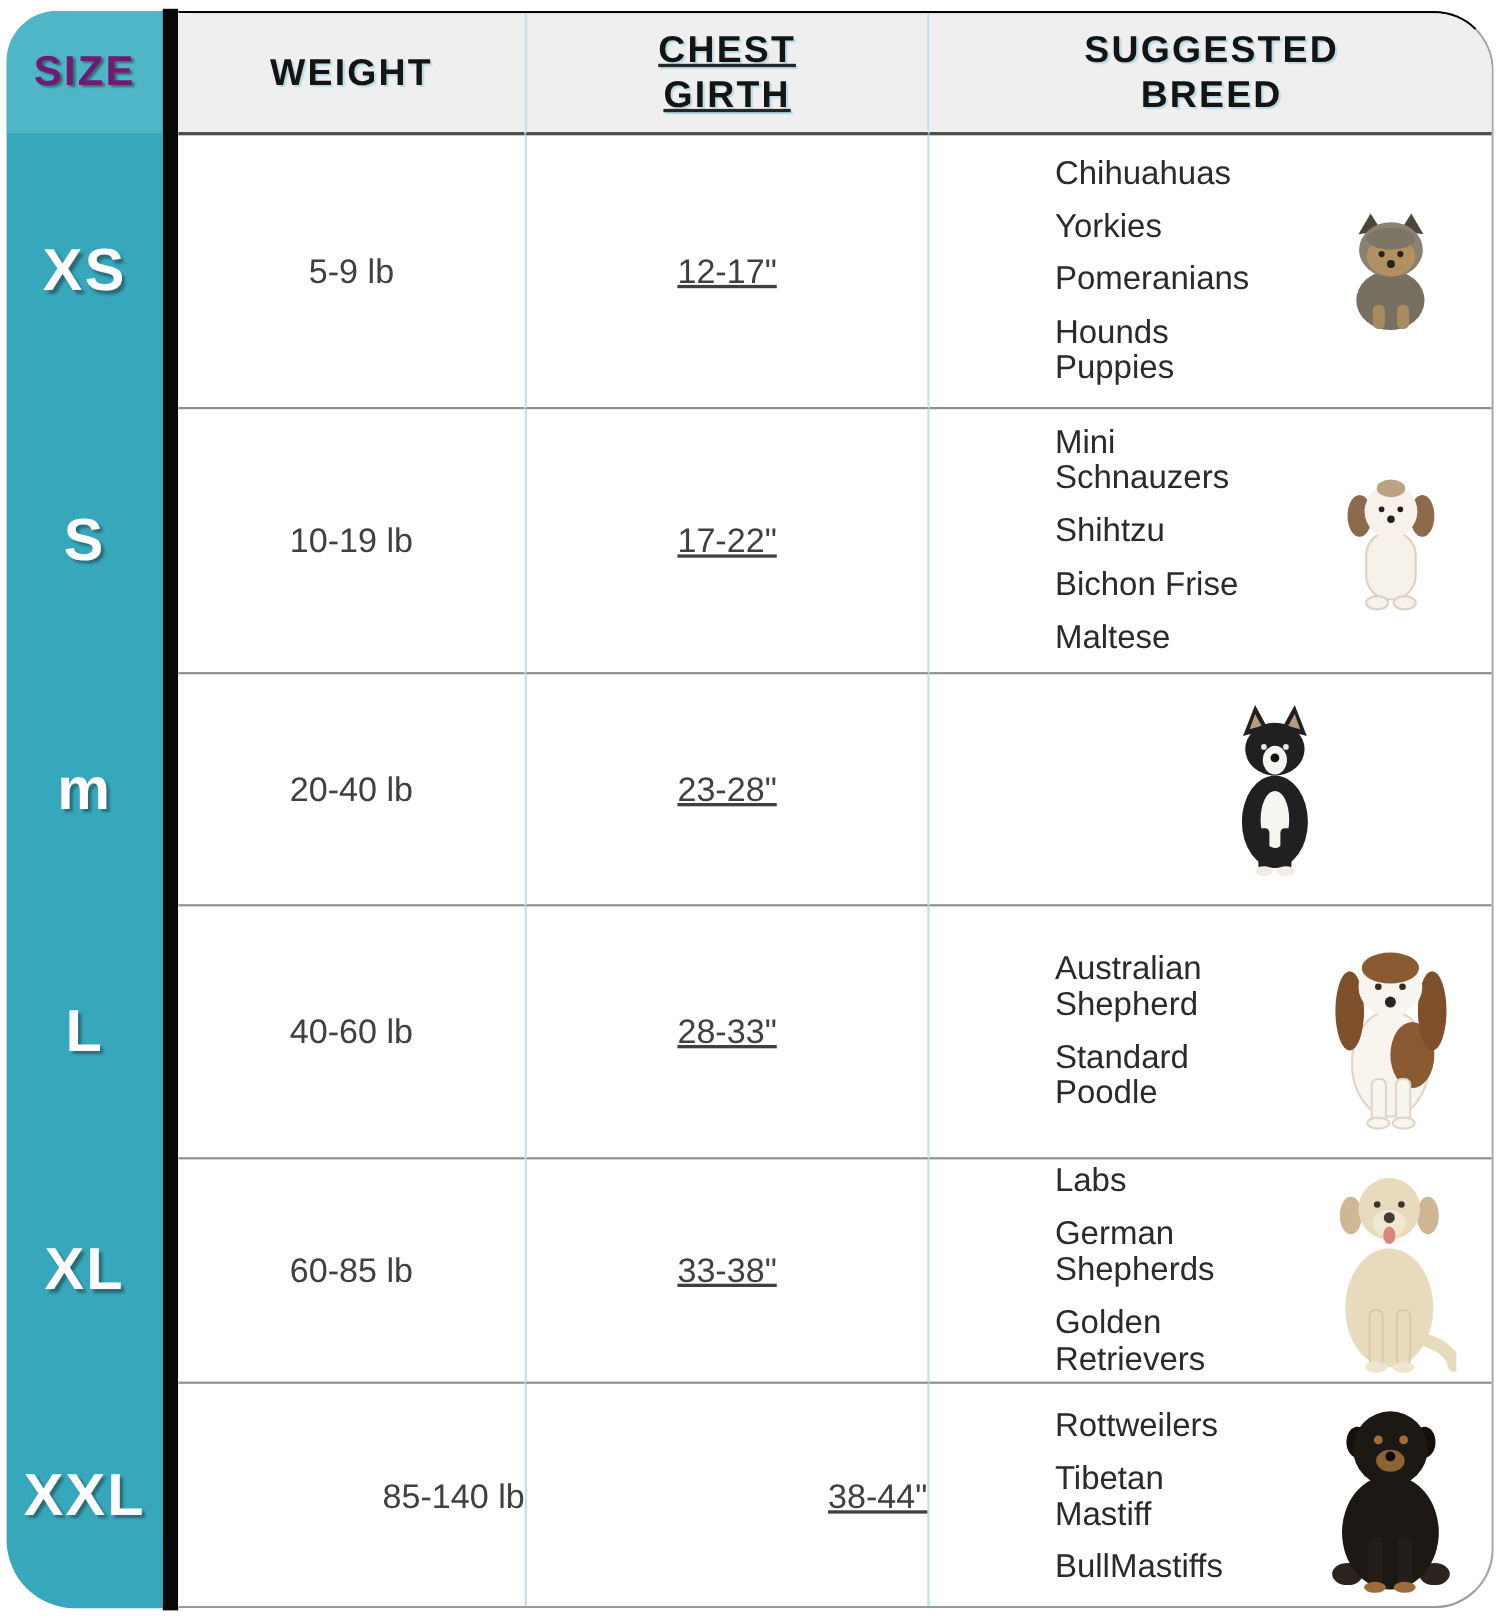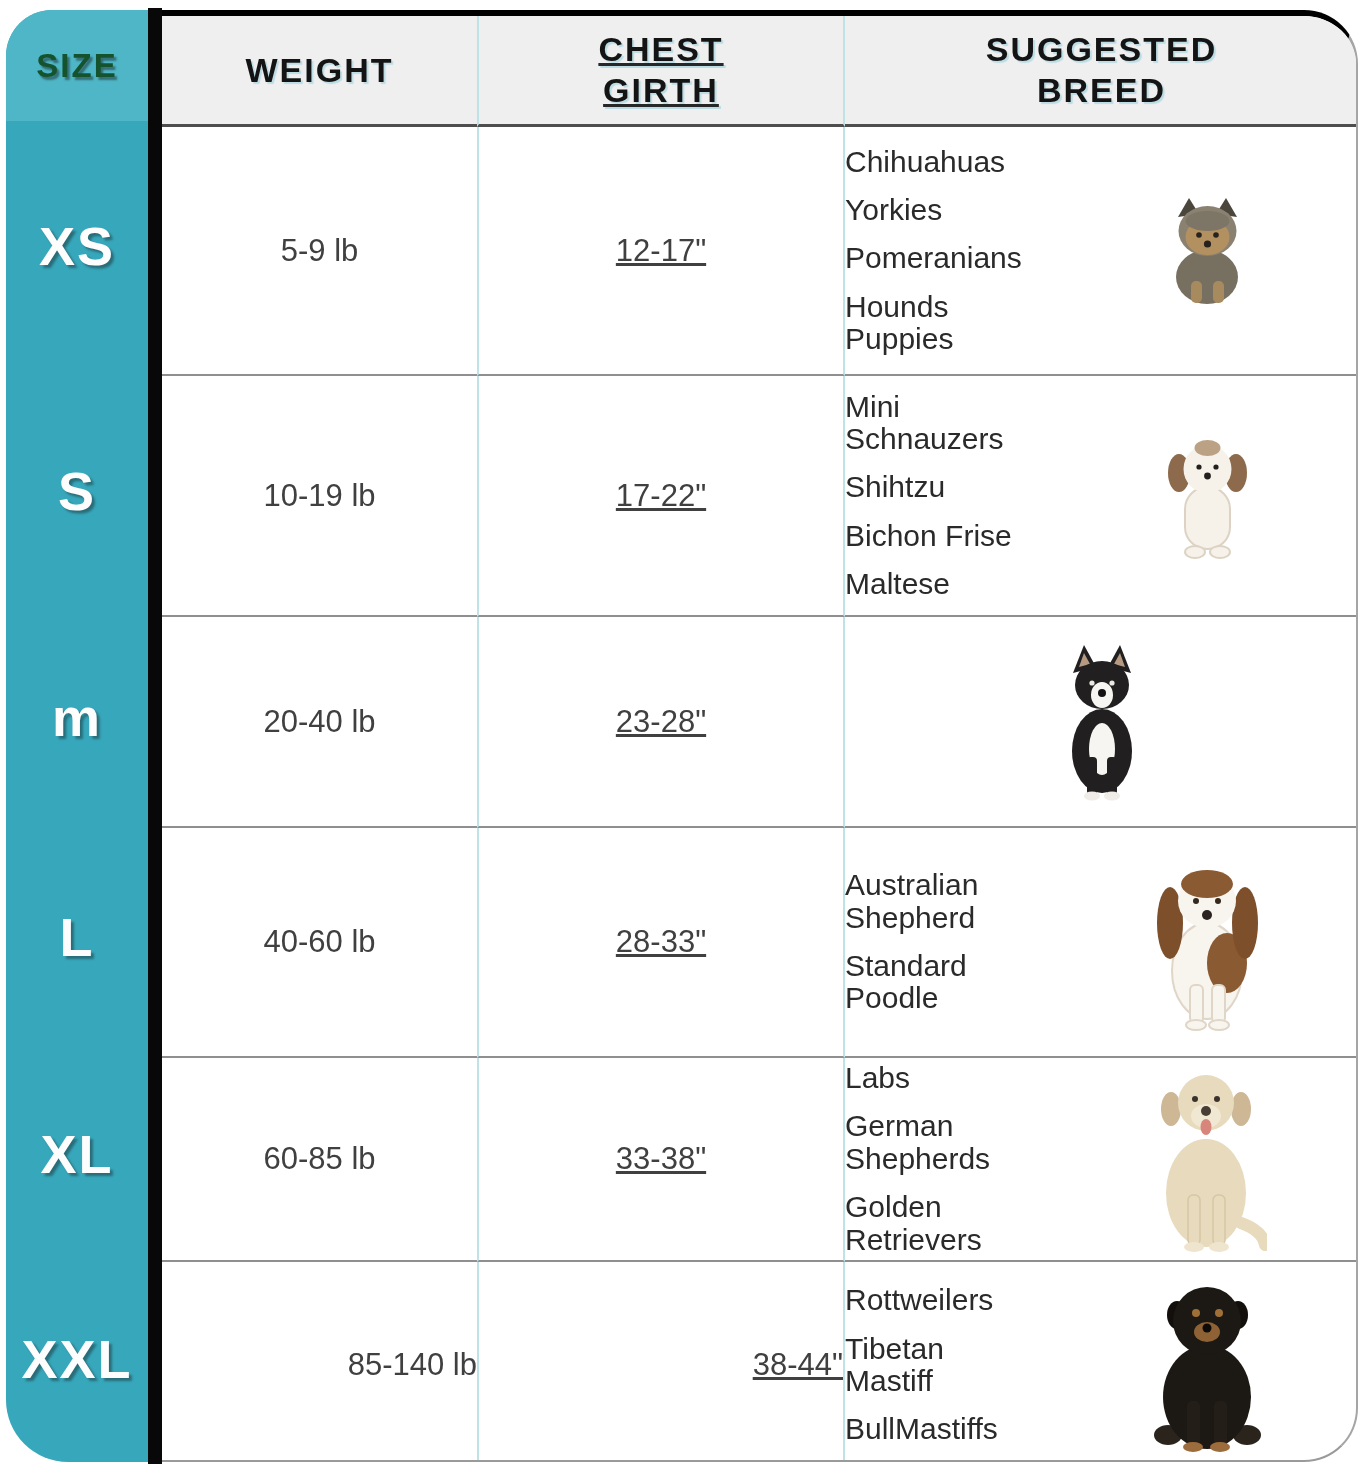--- a/index.html
+++ b/index.html
@@ -12,21 +12,21 @@
   .size-col{
     position:absolute;left:6px;top:10px;width:142px;height:1452px;
     background:#37a8bc;border-radius:46px 0 0 62px;overflow:hidden;
     display:flex;flex-direction:column;
   }
   .size-head{
     height:111px;background:#4eb6c6;flex:none;
     display:flex;align-items:center;justify-content:center;
   }
   .size-head span{
-    font-size:33px;font-weight:700;color:#14532d;letter-spacing:2px;
+    font-size:38px;font-weight:700;color:#701a75;letter-spacing:2px;
     text-shadow:2.5px 2.5px 2px rgba(20,20,20,.45);
   }
   .size-cell{
     flex:none;display:flex;align-items:center;justify-content:center;
   }
   .size-cell span{
     font-size:54px;font-weight:700;color:#fdfdfd;letter-spacing:2px;
     text-shadow:3px 3px 2.5px rgba(20,20,20,.4);
   }
   .h-xs{height:249px}.h-s{height:241px}.h-m{height:211px}
@@ -34,41 +34,41 @@
 
   
   .stripe{position:absolute;left:148px;top:8px;width:14px;height:1456px;background:#080808;}
 
   
   .content{
     position:absolute;left:162px;top:10px;width:1196px;height:1452px;
     display:grid;grid-template-columns:315px 368px 513px;
     grid-template-rows:111px 249px 241px 211px 230px 204px 206px;
     background:#fff;border-radius:0 54px 54px 0;overflow:hidden;
-    border-top:6px solid #000000;border-right:2px solid #a5a5a5;border-bottom:2px solid #9a9a9a;
+    border-top:2px solid #000000;border-right:2px solid #a5a5a5;border-bottom:2px solid #9a9a9a;
     box-sizing:border-box;
   }
   .hcell{
     background:#f0efef;border-bottom:3px solid #4e4e4e;
     display:flex;align-items:center;justify-content:center;text-align:center;
   }
   .hcell span{
     font-size:34px;font-weight:700;color:#141414;letter-spacing:2px;
     white-space:pre-line;line-height:1.2;
     text-shadow:2px 2px 1px rgba(178,216,226,.85);
   }
   .col-girth{border-left:2px solid #bfe2e6;border-right:2px solid #bfe2e6;text-decoration:underline;}
   .bcell{border-bottom:2px solid #8f8f8f;box-sizing:border-box;}
   .row-last .bcell, .bcell.row-last{border-bottom:none;justify-content:flex-end;}
   .val{
     display:flex;align-items:center;justify-content:center;
     font-size:31px;color:#404040;
   }
   .breed-cell{
-    display:flex;align-items:center;box-sizing:border-box;
+    display:flex;align-items:center;padding-left:114px;box-sizing:border-box;
   }
   .breeds{
     display:flex;flex-direction:column;gap:16px;width:212px;flex:none;
   }
   .breed-item{
     font-size:30px;line-height:1.08;color:#2a2a2a;white-space:pre-line;
   }
   .dog{
     flex:1;display:flex;align-items:center;justify-content:center;
   }

